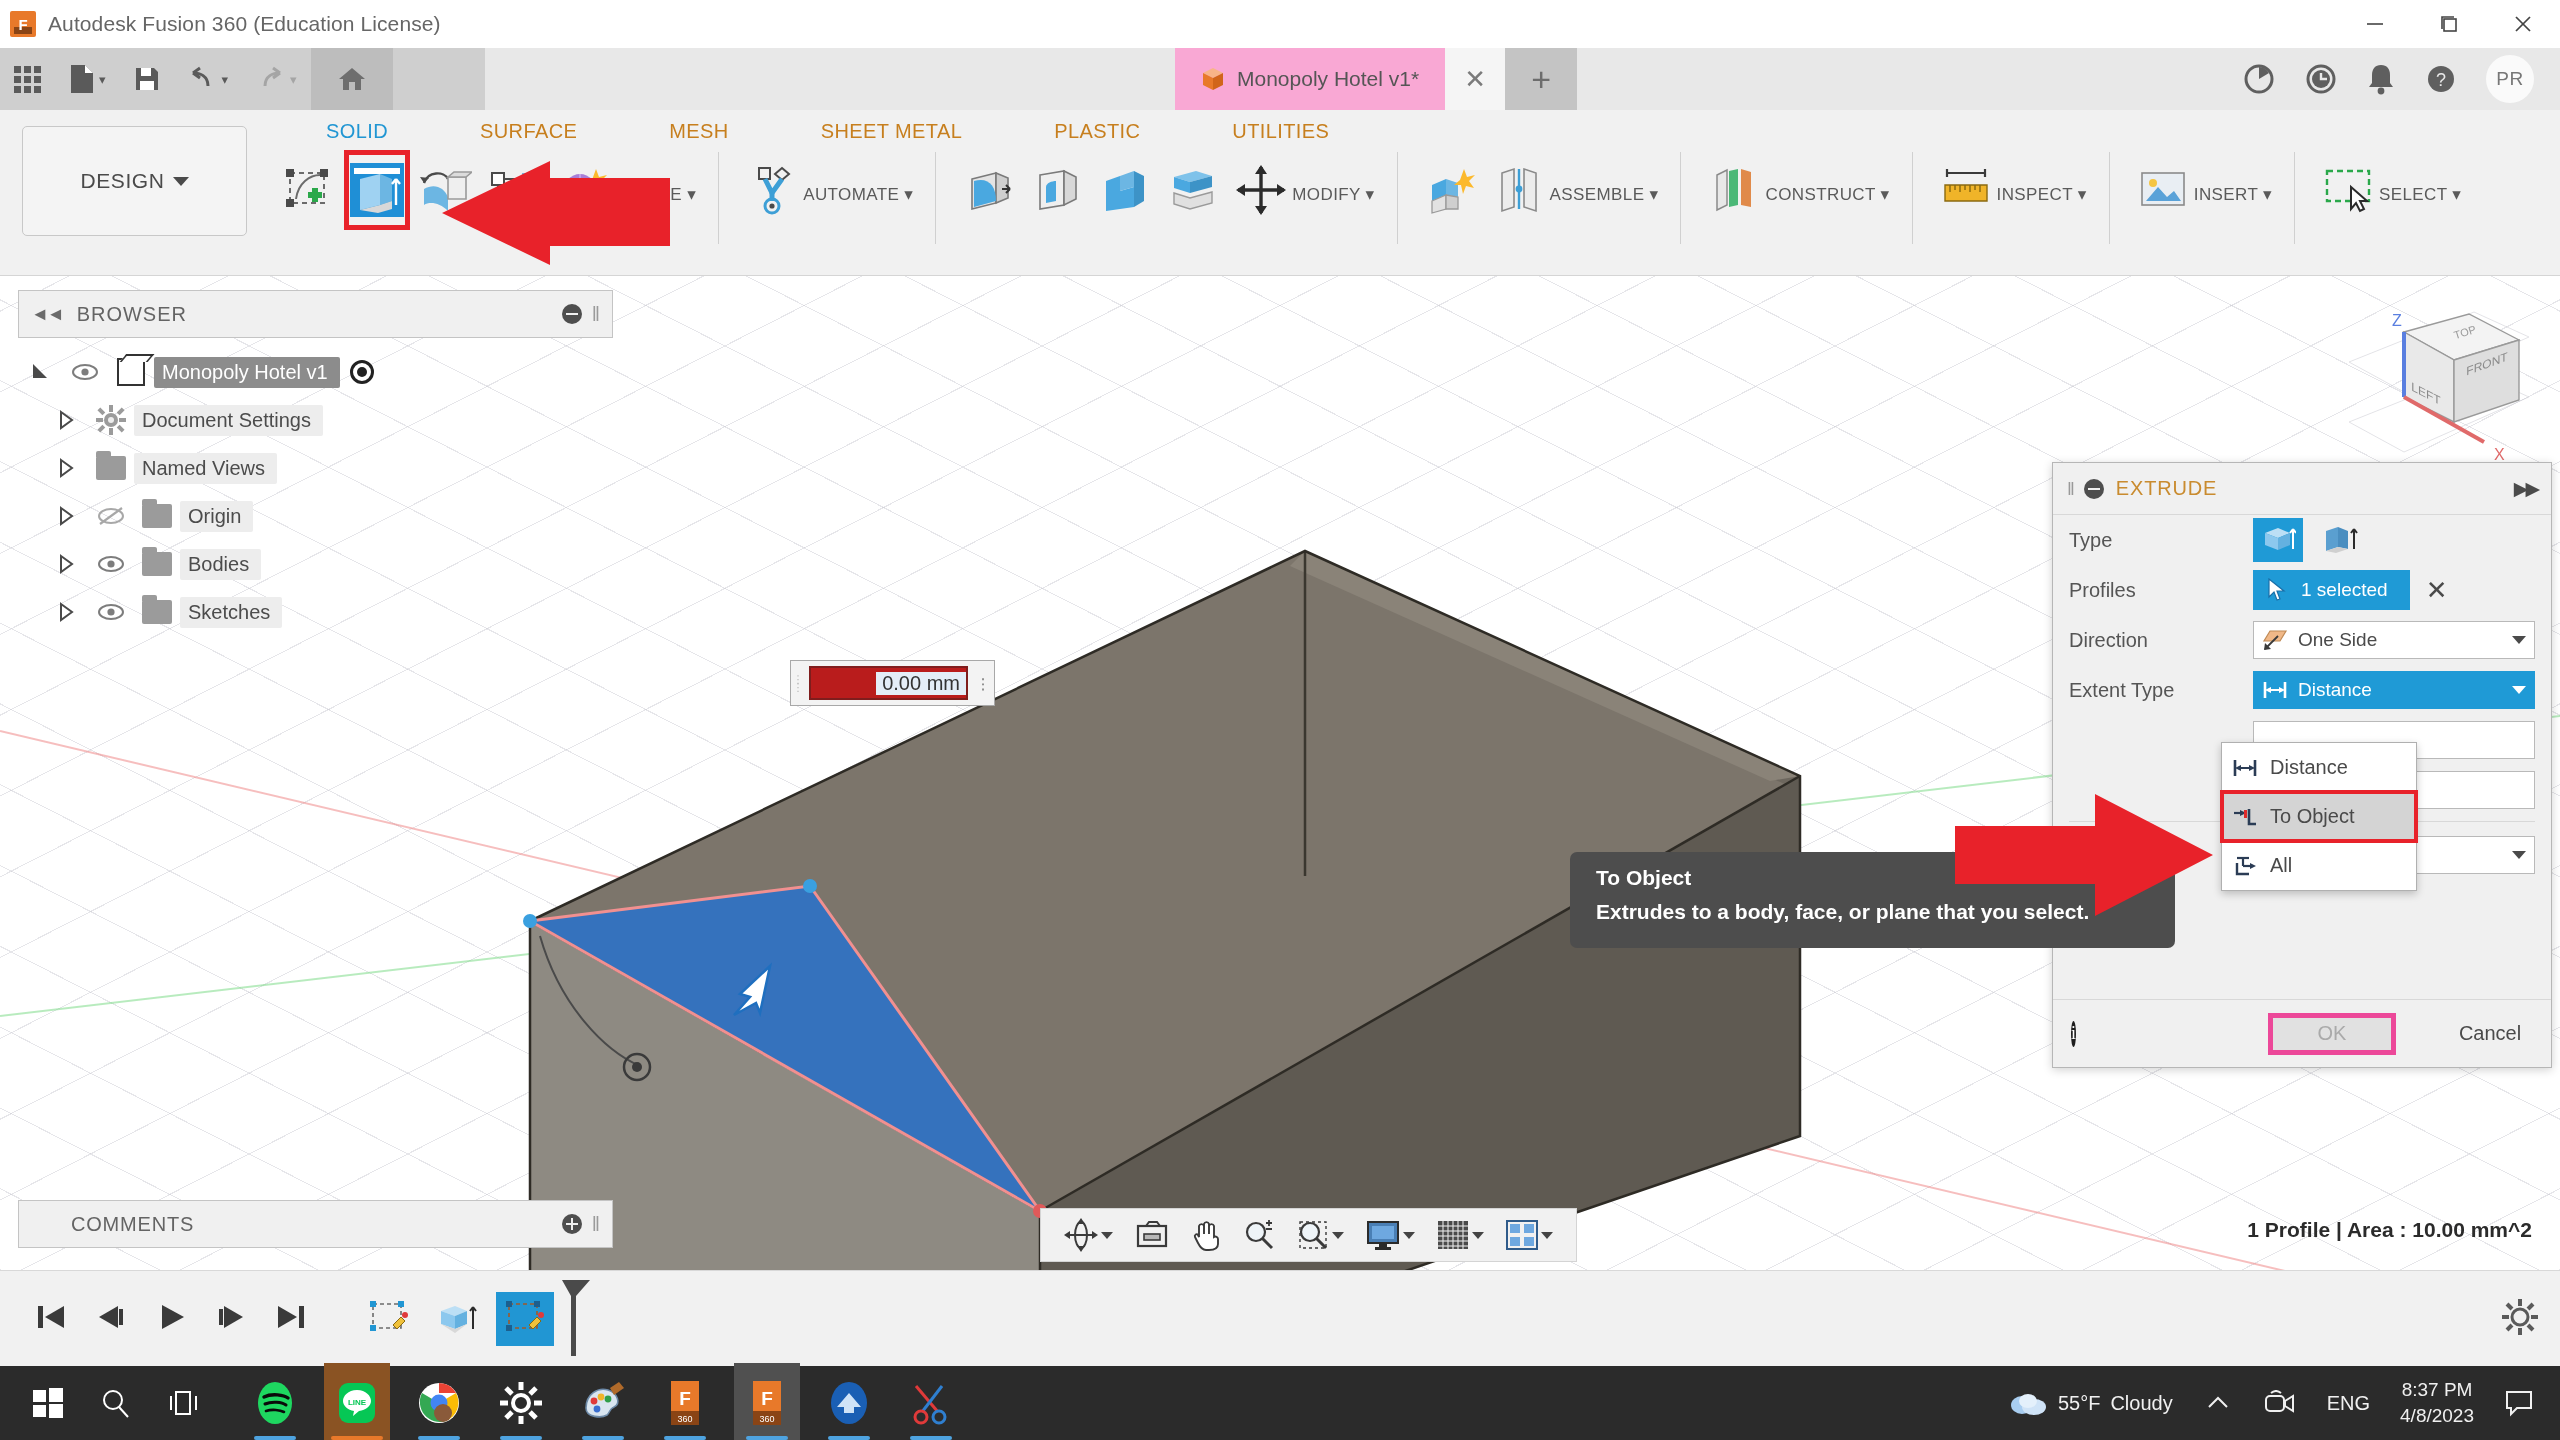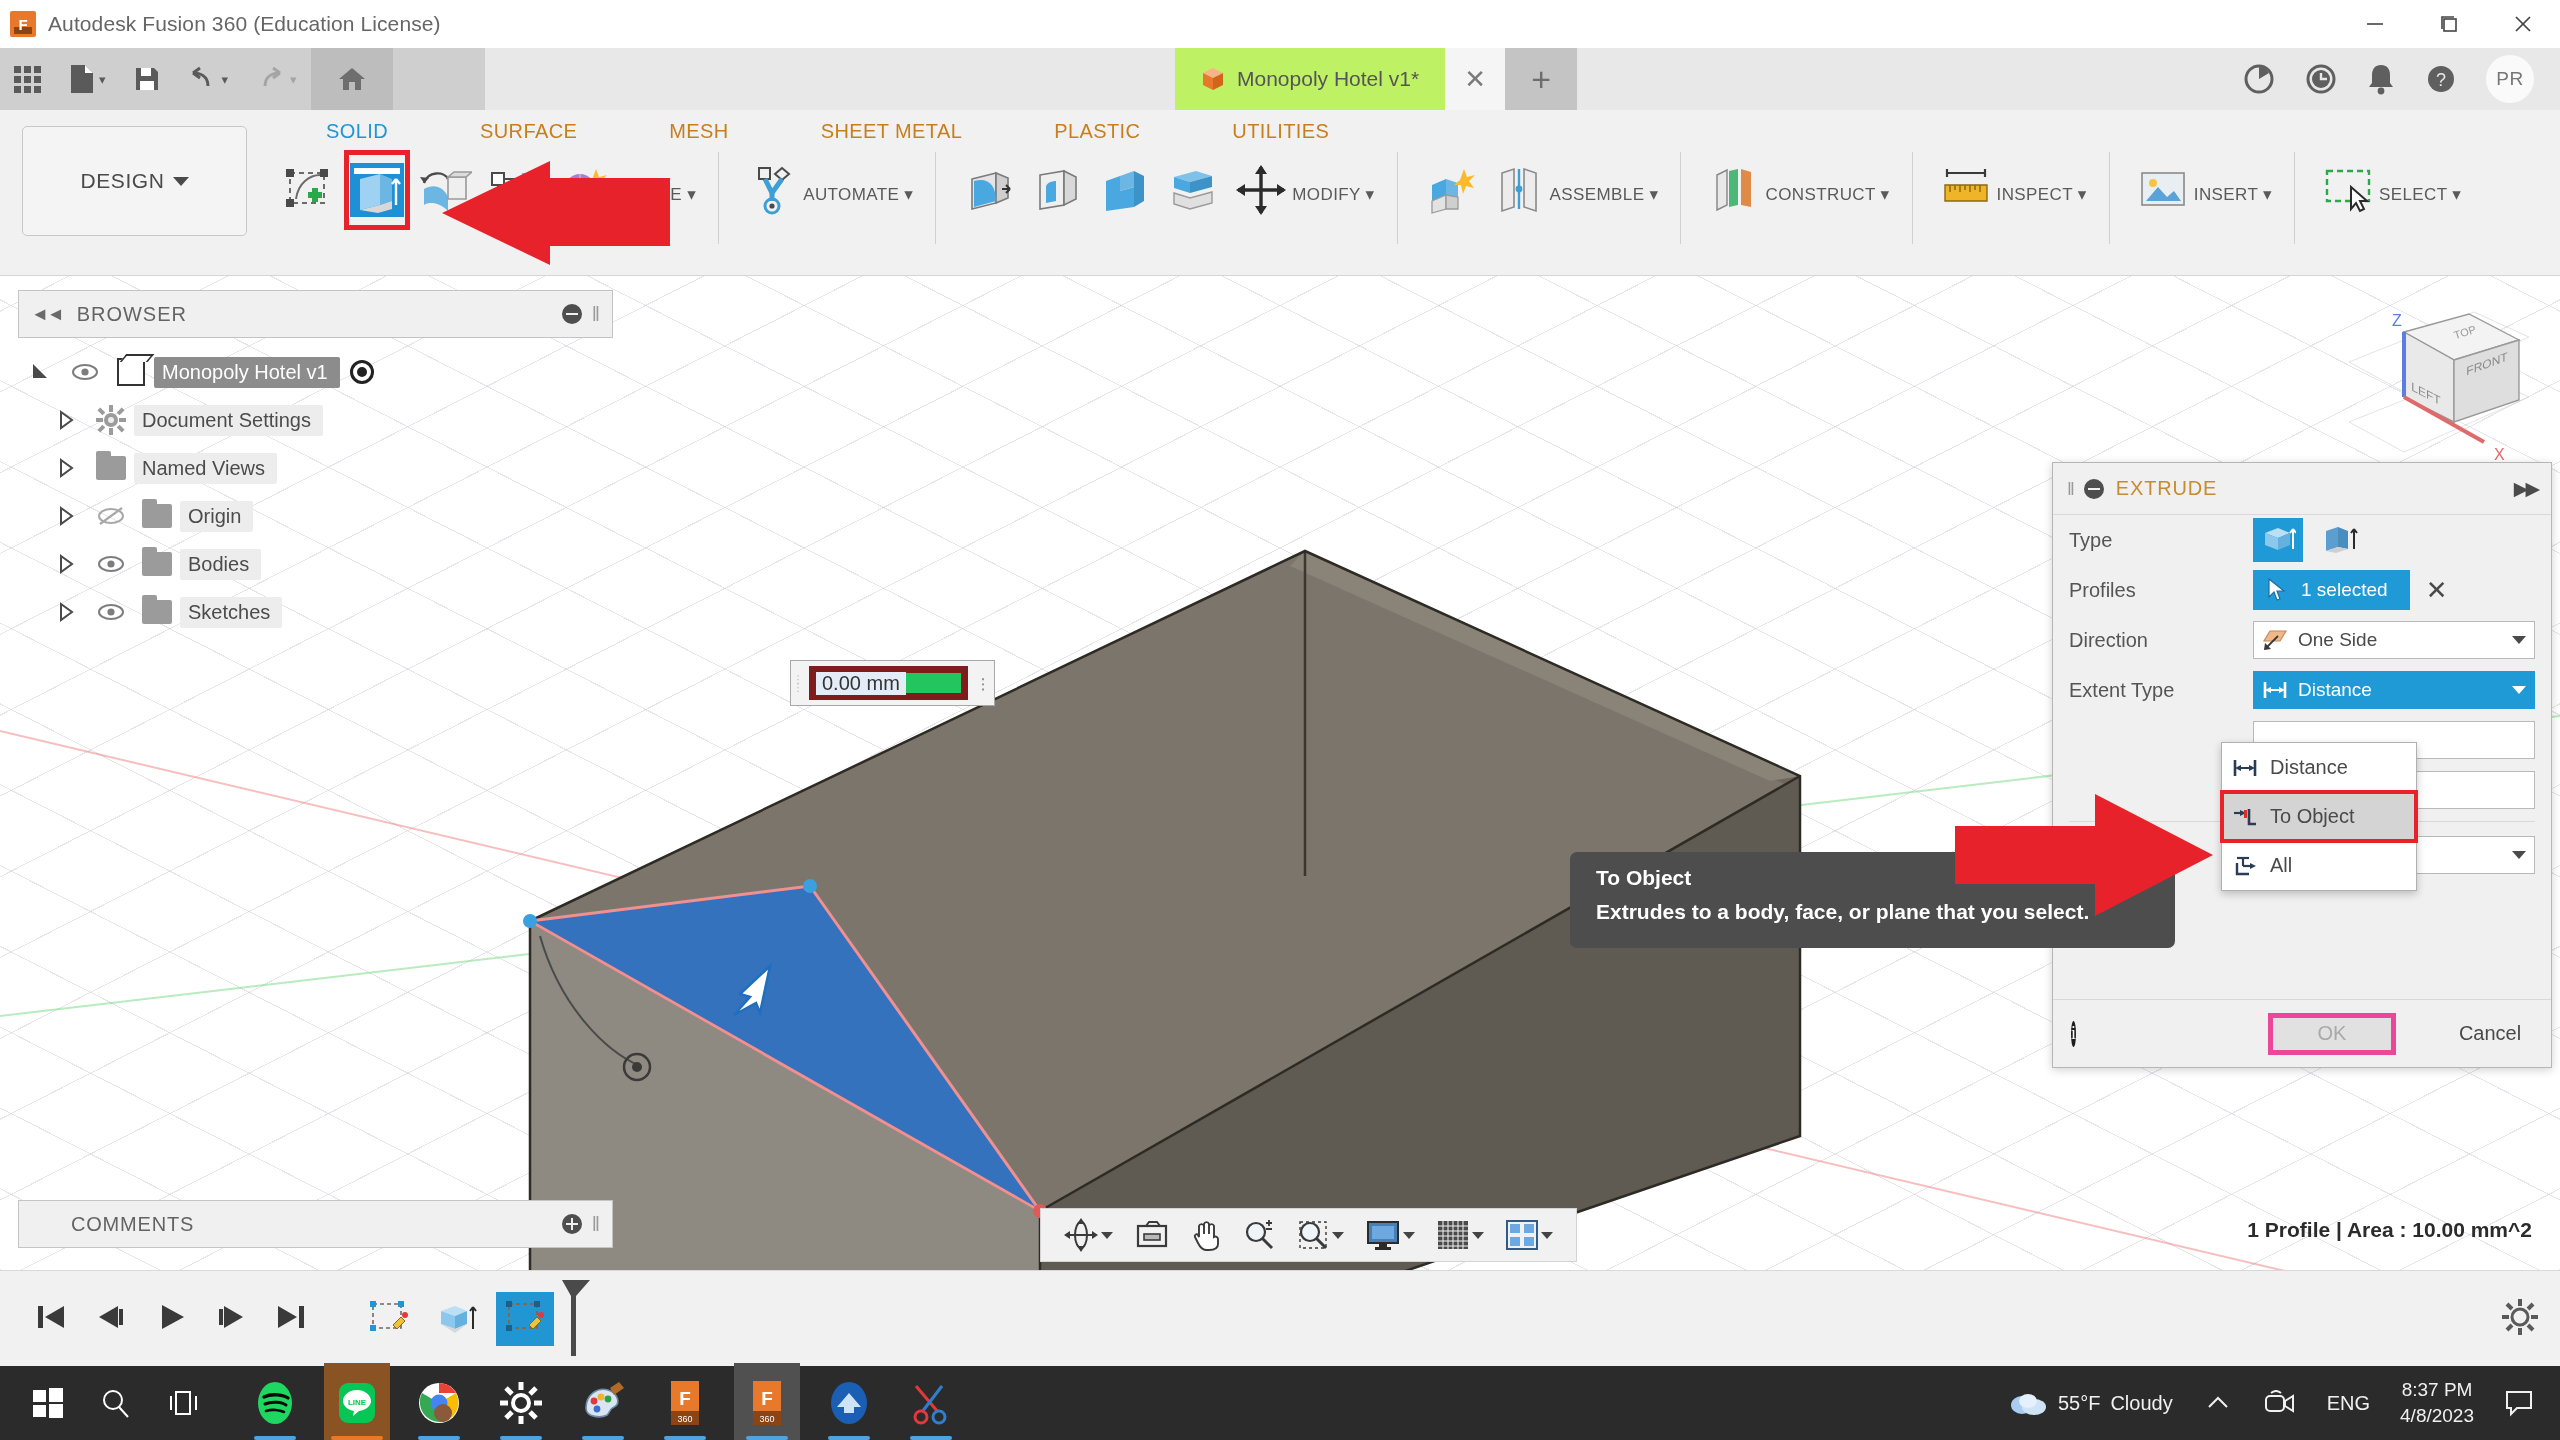--- a/index.html
+++ b/index.html
@@ -53,21 +53,21 @@
   .grid-icon { display: grid; grid-template-columns: repeat(3,7px);
     grid-template-rows: repeat(3,7px); gap: 3px; }
   .grid-icon i { background: #5a5a5a; display:block; width:7px; height:7px; }
 
   
   .doctabs {
     position: absolute; left: 485px; top: 0; right: 0; height: 62px;
     display: flex; align-items: stretch;
   }
   .doctab {
-    background: #bef264; display: flex; align-items: center;
+    background: #f9a8d4; display: flex; align-items: center;
     padding: 0 26px; gap: 12px; position: relative;
     margin-left: 690px;
   }
   .cube-orange {
     width: 24px; height: 24px; position: relative; flex: none;
   }
   .doctab-label { font-size: 21px; color: #555; white-space: nowrap; }
   .tab-close {
     width: 60px; display: flex; align-items: center; justify-content: center;
     font-size: 26px; color: #7b7b7b; background: #f5f5f5;
@@ -310,22 +310,22 @@
 
   
   .dimbox {
     position: absolute; left: 790px; top: 660px; width: 205px; height: 46px;
     background: #f3f3f3; border: 1px solid #a8a8a8;
     display: flex; align-items: center; z-index: 20;
   }
   .dim-grip { width: 14px; color: #bbb; font-size: 11px; text-align:center;
     line-height: 8px; }
   .dim-field {
-    flex: 1; height: 34px; background: #22c55e; border: 7px solid #7f1d1d;
-    margin: 0 4px; display: flex; align-items: center; justify-content: flex-start;
+    flex: 1; height: 34px; background: #b91c1c; border: 2px solid #7f1d1d;
+    margin: 0 4px; display: flex; align-items: center; justify-content: flex-end;
   }
   .dim-field span { font-size: 20px; color: #333; background: #e4edf7;
     padding: 0 6px; }
   .dim-dots { width: 22px; color: #777; font-size: 15px; text-align: center;
     line-height: 9px; }
 
   
   .navbar {
     position: absolute; left: 1040px; top: 1208px; height: 54px;
     background: #f1f1f1; border: 1px solid #d4d4d4;

